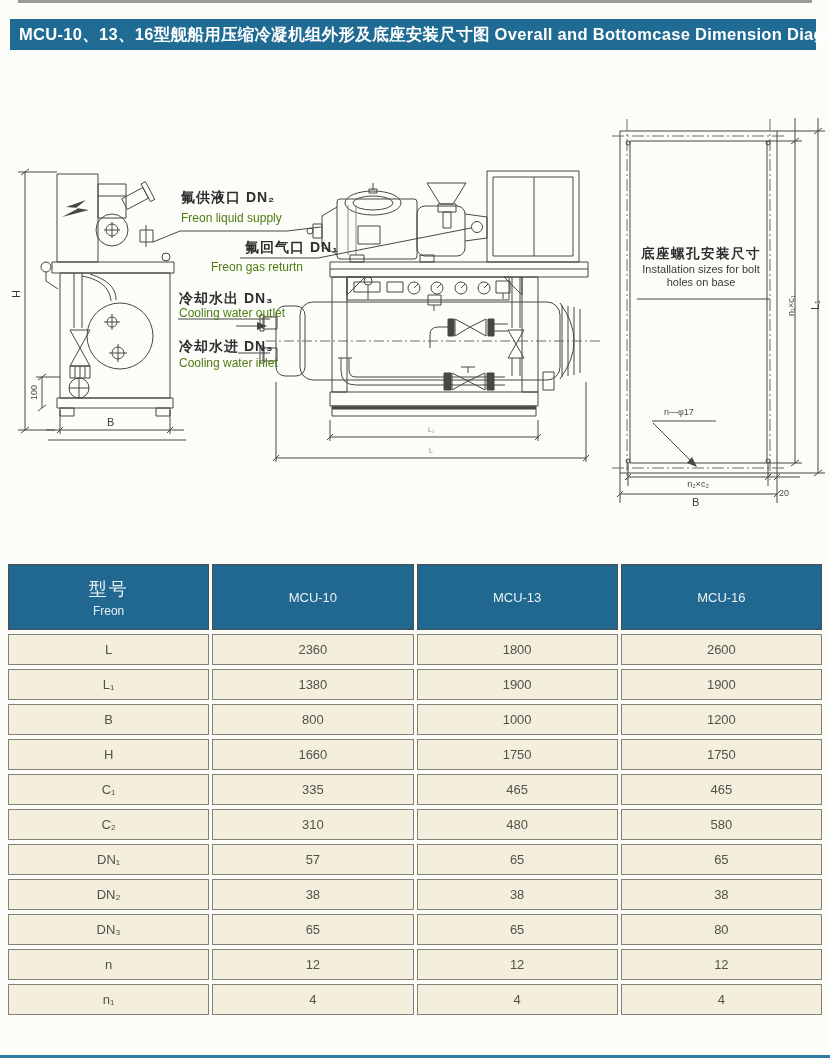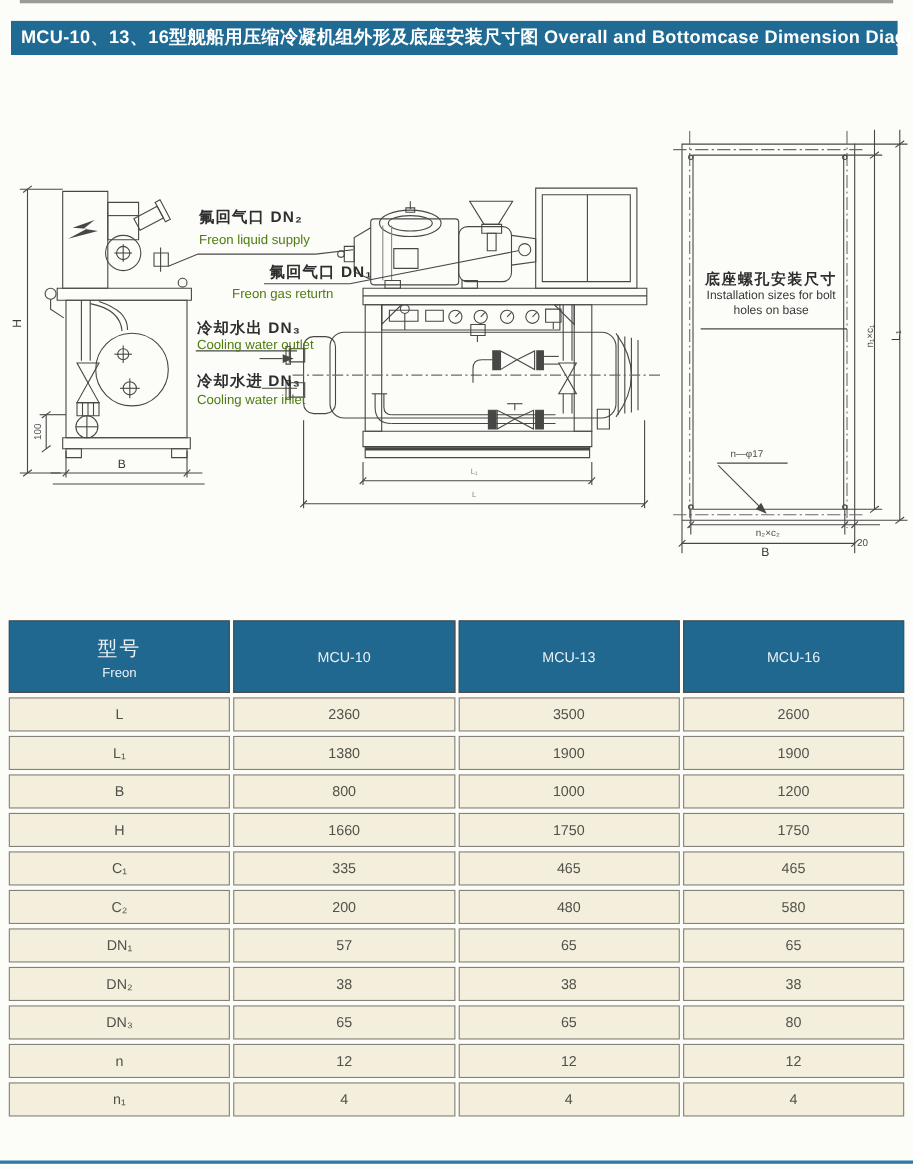--- a/index.html
+++ b/index.html
@@ -289,21 +289,21 @@
       <line x1="620" y1="494" x2="777" y2="494"></line>
       <line x1="617" y1="497" x2="623" y2="491"></line>
         <line x1="774" y1="497" x2="780" y2="491"></line>
     </g>
   </svg>
 
   <div class="lbl dim rot" style="left:10px; top:298px;">H</div>
   <div class="lbl dim-sm rot" style="left:29px; top:400px;">100</div>
   <div class="lbl dim" style="left:107px; top:416px;">B</div>
 
-  <div class="lbl cn" style="left:181px; top:189px;">氟回气口 DN₂</div>
+  <div class="lbl cn" style="left:181px; top:189px;">氟供液口 DN₂</div>
   <div class="lbl en" style="left:181px; top:211px;">Freon liquid supply</div>
 
   <div class="lbl cn" style="left:209px; top:239px;margin-left:36px;">氟回气口 DN₁</div>
   <div class="lbl en" style="left:211px; top:260px;">Freon gas returtn</div>
 
   <div class="lbl cn" style="left:179px; top:290px;">冷却水出 DN₃</div>
   <div class="lbl en" style="left:179px; top:306px;">Cooling water outlet</div>
 
   <div class="lbl cn" style="left:179px; top:338px;">冷却水进 DN₃</div>
   <div class="lbl en" style="left:179px; top:356px;">Cooling water inlet</div>
@@ -334,21 +334,21 @@
         <span class="th-model-cn">型号</span>
         <span class="th-model-en">Freon</span>
       </th>
       <th>MCU-10</th>
       <th>MCU-13</th>
       <th>MCU-16</th>
     </tr>
     <tr>
       <td>L</td>
       <td>2360</td>
-      <td>3500</td>
+      <td>1800</td>
       <td>2600</td>
     </tr>
     <tr>
       <td>L₁</td>
       <td>1380</td>
       <td>1900</td>
       <td>1900</td>
     </tr>
     <tr>
       <td>B</td>
@@ -363,21 +363,21 @@
       <td>1750</td>
     </tr>
     <tr>
       <td>C₁</td>
       <td>335</td>
       <td>465</td>
       <td>465</td>
     </tr>
     <tr>
       <td>C₂</td>
-      <td>200</td>
+      <td>310</td>
       <td>480</td>
       <td>580</td>
     </tr>
     <tr>
       <td>DN₁</td>
       <td>57</td>
       <td>65</td>
       <td>65</td>
     </tr>
     <tr>

